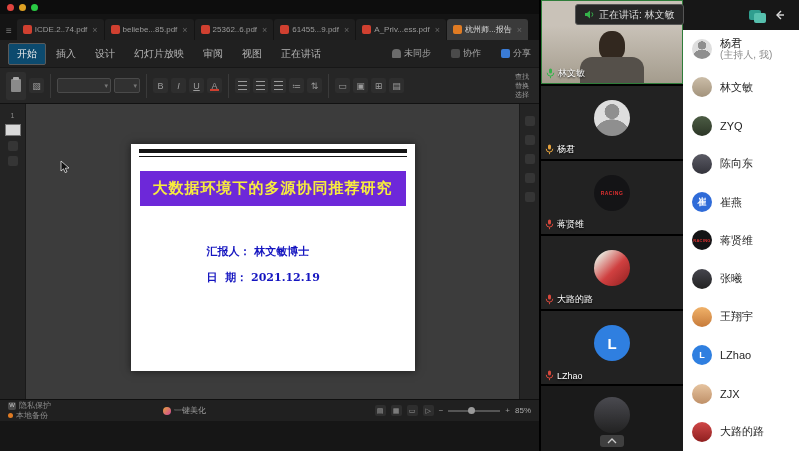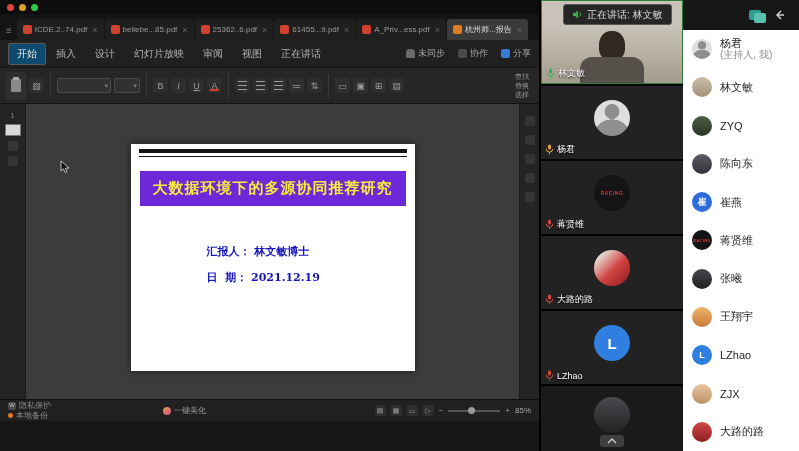--- a/index.html
+++ b/index.html
@@ -19,21 +19,21 @@
     background:#1f1f1f; margin-right:1px; border-radius:3px 3px 0 0; white-space:nowrap; max-width:92px; }
   .doc-tab.active { background:#3a3a3a; color:#ddd; }
   .pdficon { width:9px; height:9px; border-radius:2px; background:#d04030; flex:none; }
   .ppticon { width:9px; height:9px; border-radius:2px; background:#e07b23; flex:none; }
   .tab-close { color:#666; font-size:9px; margin-left:2px; }
 
   .ribbonrow { height:28px; background:#202020; display:flex; align-items:center; padding:0 8px; color:#b5b5b5;
     font-size:10px; flex:none; border-bottom:1px solid #171717; }
   .ribbon-tab { padding:3px 8px; margin-right:1px; border:1px solid transparent; }
   .ribbon-tab.active { background:#0c4a6e; border-color:#5a5a5a; border-radius:2px; color:#eee; }
-  .ribbon-actions { margin-left:auto; display:flex; align-items:center; gap:13px; font-size:9px; color:#a5a5a5; }
+  .ribbon-actions { margin-left:auto; display:flex; align-items:center; gap:20px; font-size:9px; color:#a5a5a5; }
   .ribbon-actions .act { display:flex; align-items:center; gap:3px; }
   .act-ico { width:9px; height:9px; border-radius:2px; background:#4a4a4a; display:inline-block; }
   .act-ico.cloud { background:#6b6b6b; border-radius:4px 4px 1px 1px; }
   .act-ico.share { background:#3a7bd5; }
 
   .toolbar { height:36px; background:#262626; display:flex; align-items:center; padding:0 6px; gap:3px; flex:none;
     border-bottom:1px solid #121212; }
   .tb-big { width:20px; height:28px; background:#2f2f2f; border-radius:2px; display:flex; align-items:center;
     justify-content:center; }
   .clip { width:10px; height:13px; background:#8a8a8a; border-radius:1px; position:relative; }
@@ -92,21 +92,21 @@
   .status-right { margin-left:auto; display:flex; align-items:center; gap:5px; }
   .view-ico { width:11px; height:11px; background:#2e2e2e; border-radius:2px; color:#9a9a9a; font-size:7px;
     display:flex; align-items:center; justify-content:center; }
   .track { width:52px; height:2px; background:#555; position:relative; }
   .knob { position:absolute; left:38%; top:-3px; width:7px; height:7px; border-radius:50%; background:#9a9a9a; }
   .zoomval { color:#aaa; font-size:8px; }
   .bottomfill { height:30px; background:#161616; flex:none; }
 
   
   .rightside { flex:1; display:flex; position:relative; min-width:0; }
-  .speak-pill { position:absolute; left:22px; top:4px; z-index:9; height:21px; background:#262626;
+  .speak-pill { position:absolute; left:34px; top:4px; z-index:9; height:21px; background:#262626;
     border:1px solid #555; border-radius:3px; display:flex; align-items:center; gap:4px; padding:0 8px;
     color:#ddd; font-size:10px; white-space:nowrap; }
 
   .videos { width:142px; background:#000; display:flex; flex-direction:column; gap:2px; overflow:hidden; flex:none;
     position:relative; }
   .tile { position:relative; background:#222; flex:0 0 73px; }
   .tile.cam { flex:0 0 84px; background:linear-gradient(#c9c2b8 0 30%,#a49c8d); border:1px solid #2f7d3a; }
   .tile.partial { flex:1 1 auto; background:#1a1a1a; }
   .cam-person { position:absolute; left:50%; bottom:0; transform:translateX(-50%); width:70px; height:52px; }
   .cam-head { width:26px; height:30px; background:#32281f; border-radius:46% 46% 42% 42%; margin:0 auto; }

